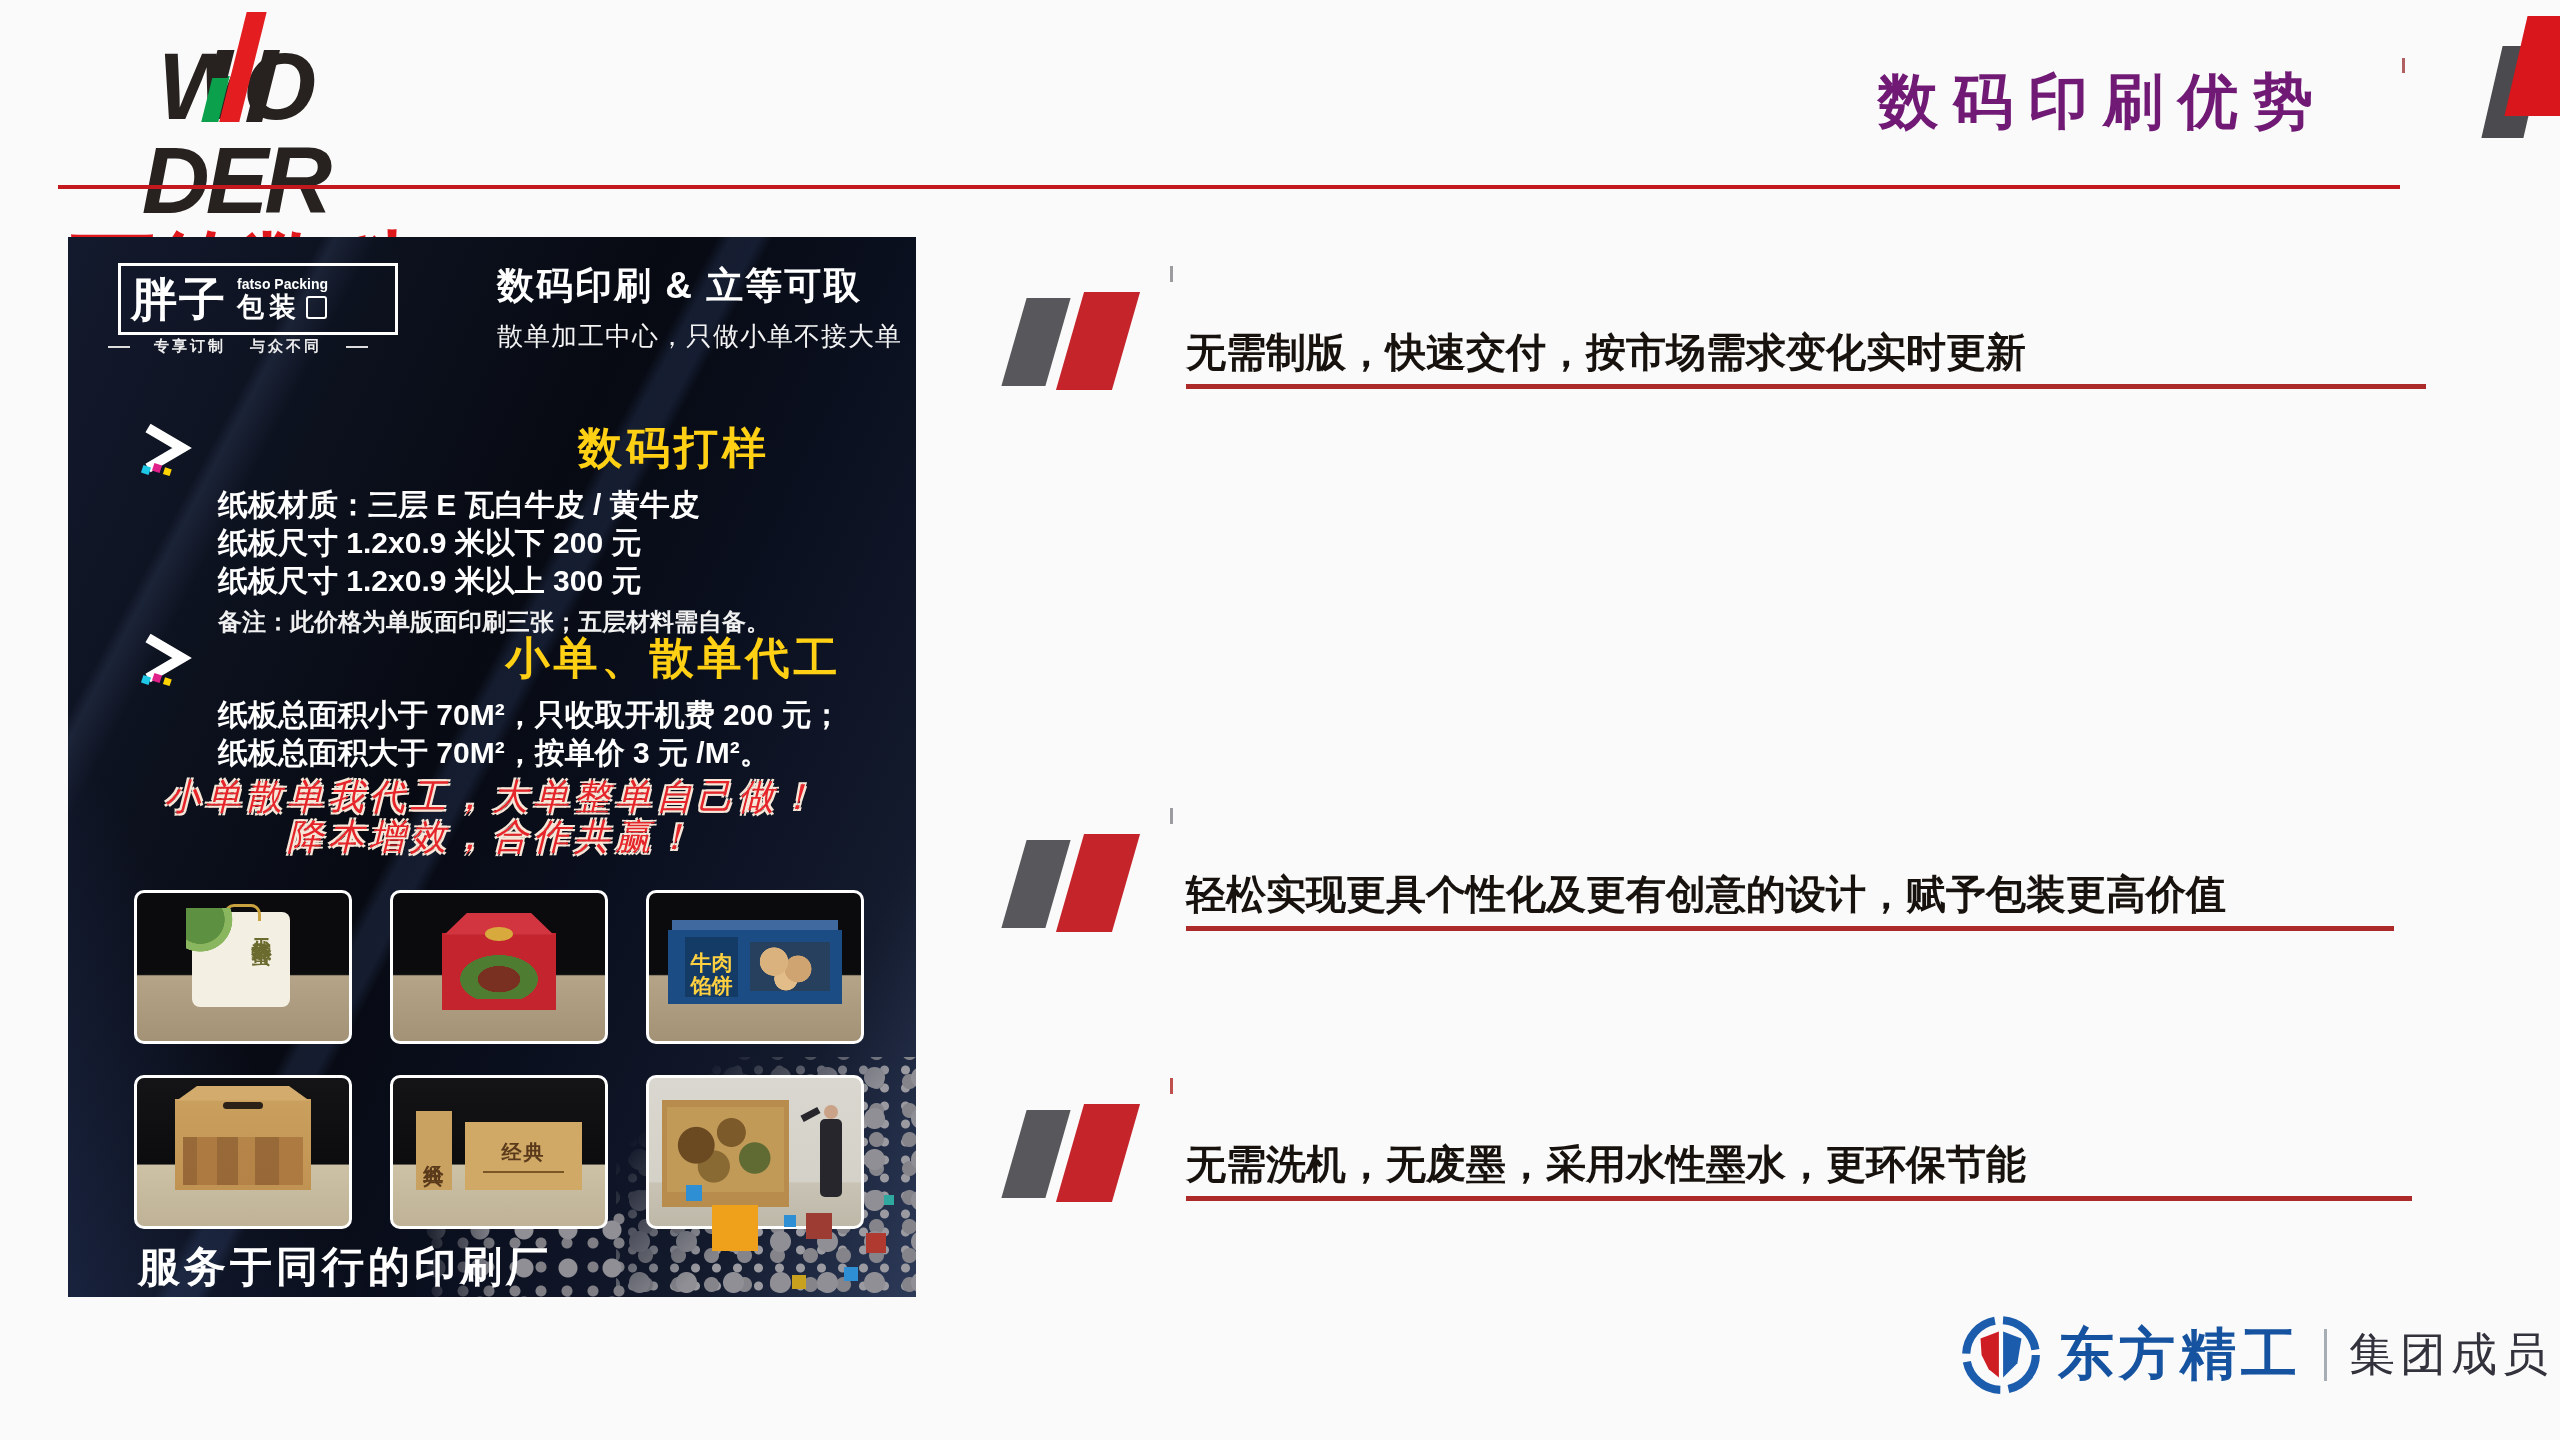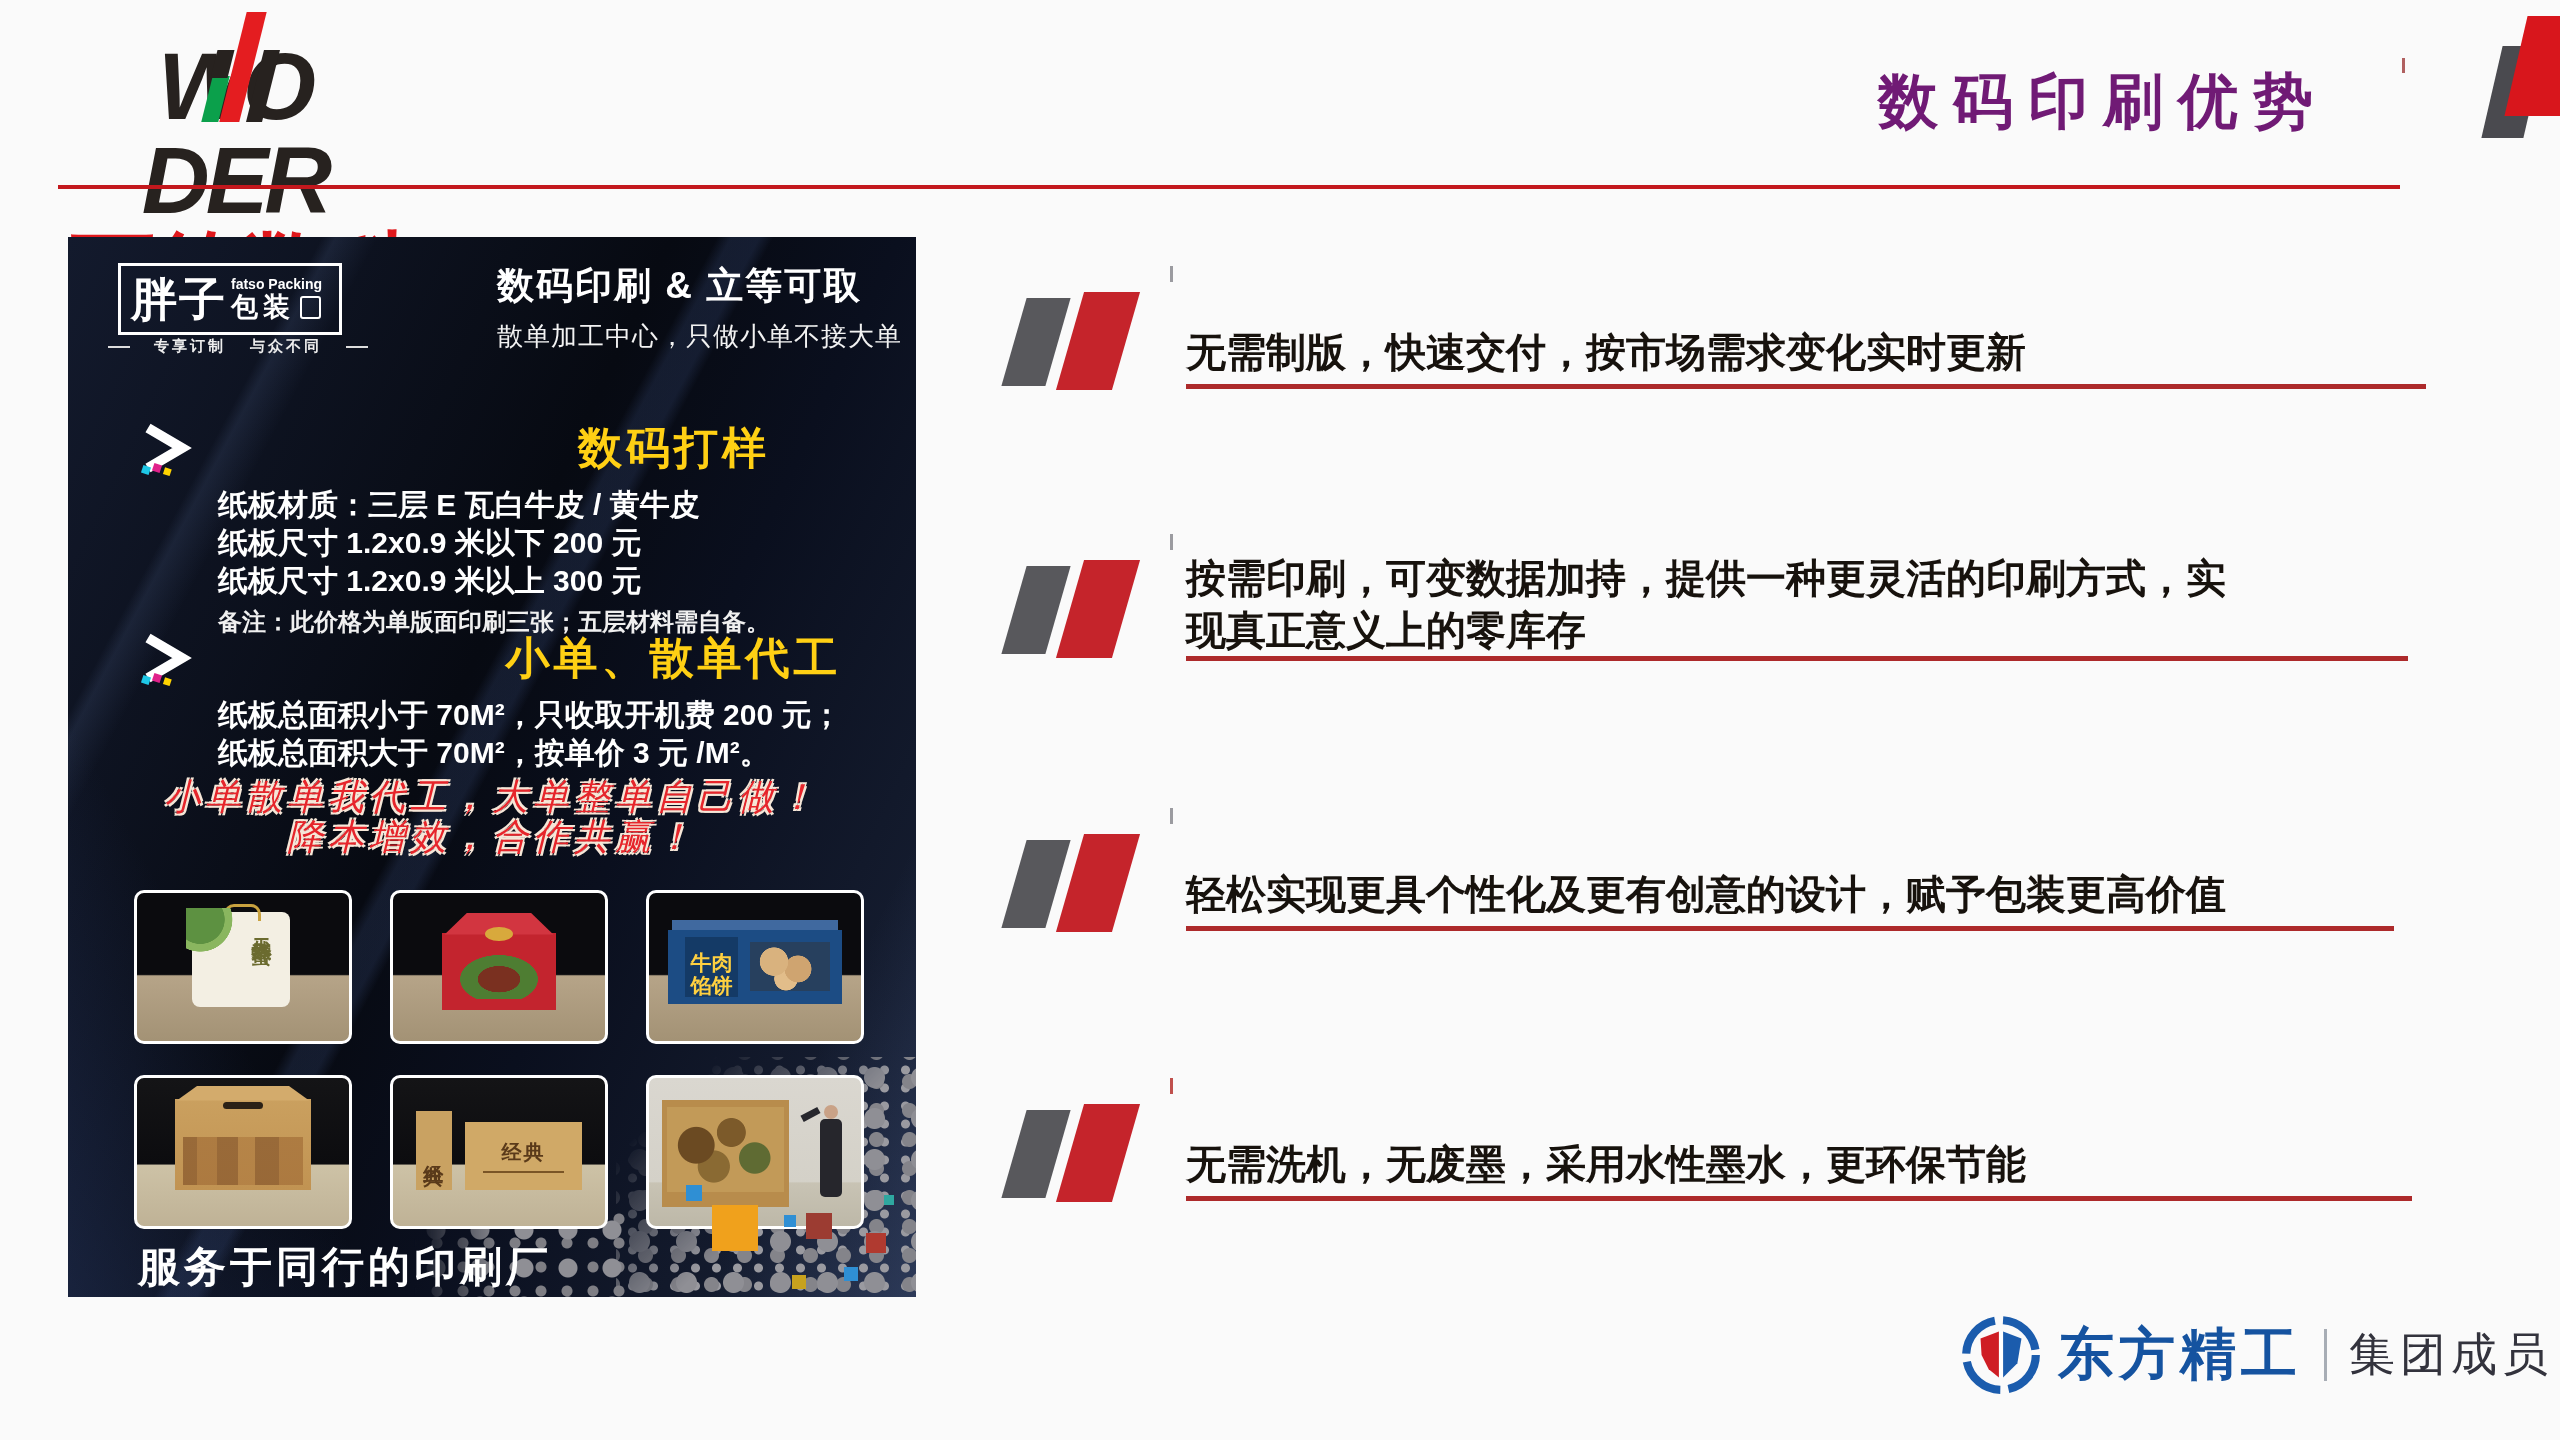--- a/index.html
+++ b/index.html
@@ -28,22 +28,22 @@
   
   .poster{position:absolute;left:68px;top:237px;width:848px;height:1060px;color:#fff;
     background-color:#080b14;
     background-image:
       linear-gradient(295deg, rgba(120,150,220,0.20) 0%, transparent 16%),
       linear-gradient(118deg, transparent 46%, rgba(90,120,190,0.16) 47%, rgba(90,120,190,0.16) 49%, transparent 50%),
       linear-gradient(118deg, transparent 18%, rgba(120,150,210,0.12) 19%, transparent 22%),
       linear-gradient(62deg, rgba(60,85,150,0.30) 0%, transparent 22%),
       linear-gradient(115deg, #131a2d 0%, #070a12 45%, #0a0f1e 62%, #1a2338 100%);}
 
-  .fatso-box{position:absolute;left:50px;top:26px;width:224px;height:72px;border:3px solid #fff;
-             display:flex;align-items:center;padding:2px 10px;gap:4px;box-sizing:border-box;}
+  .fatso-box{position:absolute;left:50px;top:26px;width:280px;height:72px;border:3px solid #fff;
+             display:flex;align-items:center;padding:2px 10px;gap:10px;box-sizing:border-box;}
   .fatso-big{font-size:46px;font-weight:bold;line-height:46px;letter-spacing:2px;}
   .fatso-col{display:flex;flex-direction:column;line-height:1;}
   .fatso-en{font-size:14px;font-weight:bold;margin-bottom:3px;}
   .fatso-row{display:flex;align-items:center;gap:5px;}
   .fatso-cn2{font-size:27px;font-weight:bold;letter-spacing:5px;}
   .fatso-seal{width:17px;height:19px;border:2px solid #fff;border-radius:3px;font-size:11px;line-height:19px;text-align:center;}
   .fatso-tagline{position:absolute;left:40px;top:100px;width:260px;display:flex;align-items:center;
                  justify-content:space-between;font-size:15px;letter-spacing:3px;color:#eee;font-weight:bold;}
   .tg-dash{width:22px;height:2px;background:#ddd;}
 
@@ -323,32 +323,20 @@
       <div class="m-gray"></div>
         <div class="m-red"></div>
     </div>
     <div class="tick"></div>
     <div class="b-text">
       <div class="b-line">无需制版，快速交付，按市场需求变化实时更新</div>
     </div>
     <div class="b-rule"></div>
   </div>
 
-  <div class="bullet b2">
-    <div class="marker">
-      <div class="m-gray"></div>
-        <div class="m-red"></div>
-    </div>
-    <div class="tick"></div>
-    <div class="b-text">
-      <div class="b-line">按需印刷，可变数据加持，提供一种更灵活的印刷方式，实</div>
-      <div class="b-line">现真正意义上的零库存</div>
-    </div>
-    <div class="b-rule"></div>
-  </div>
 
   <div class="bullet b3 one">
     <div class="marker">
       <div class="m-gray"></div>
         <div class="m-red"></div>
     </div>
     <div class="tick"></div>
     <div class="b-text">
       <div class="b-line">轻松实现更具个性化及更有创意的设计，赋予包装更高价值</div>
     </div>

